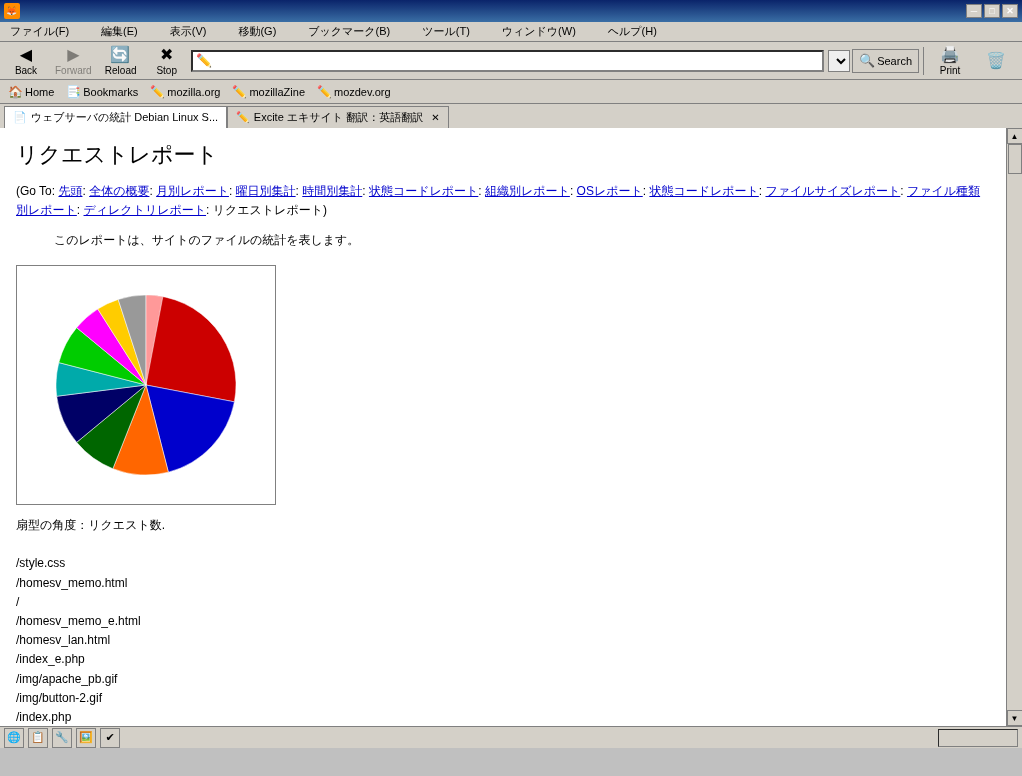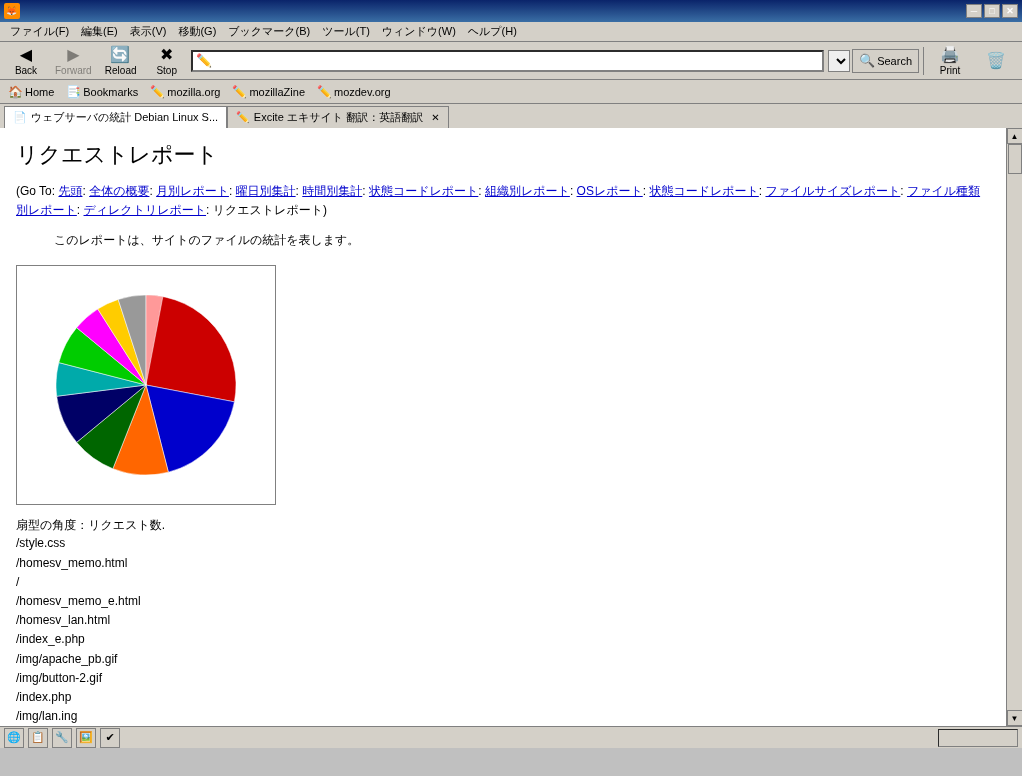--- a/index.html
+++ b/index.html
@@ -24,20 +24,21 @@
 
     
     .menu-bar {
       background: #d4d0c8;
       height: 20px;
       display: flex;
       align-items: center;
       padding: 0 4px;
       border-bottom: 1px solid #808080;
       font-size: 11px;
+      gap: 20px;
     }
     .menu-item { padding: 2px 6px; cursor: pointer; }
 
     
     .toolbar {
       background: #d4d0c8;
       height: 38px;
       display: flex;
       align-items: center;
       padding: 2px 4px;
@@ -181,21 +182,21 @@
     .status-icon { width: 20px; height: 20px; background: #d4d0c8; border: 1px solid #808080; display: flex; align-items: center; justify-content: center; font-size: 11px; cursor: pointer; }
     .status-right { margin-left: auto; display: flex; gap: 4px; }
     .status-box { width: 80px; height: 18px; background: #d4d0c8; border: 1px inset #808080; }
 
     
     .page-title { font-size: 22px; font-weight: normal; margin-bottom: 12px; color: black; }
     .nav-links { font-size: 12px; margin-bottom: 12px; line-height: 1.6; color: black; }
     .nav-links a { color: #0000cc; text-decoration: underline; cursor: pointer; }
     .description { font-size: 12px; margin-bottom: 16px; margin-left: 38px; }
     .chart-container { border: 1px solid #808080; width: 260px; height: 240px; margin-bottom: 12px; padding: 8px; display: flex; align-items: center; justify-content: center; background: white; }
-    .legend-text { font-size: 12px; margin-bottom: 0; }
+    .legend-text { font-size: 12px; margin-bottom: 20px; }
     .file-list { font-size: 12px; line-height: 1.6; }
     .file-list div { }
 
     
     svg.pie { width: 200px; height: 200px; }
   </style>
 </head>
 <body>
 
 <div class="title-bar">

